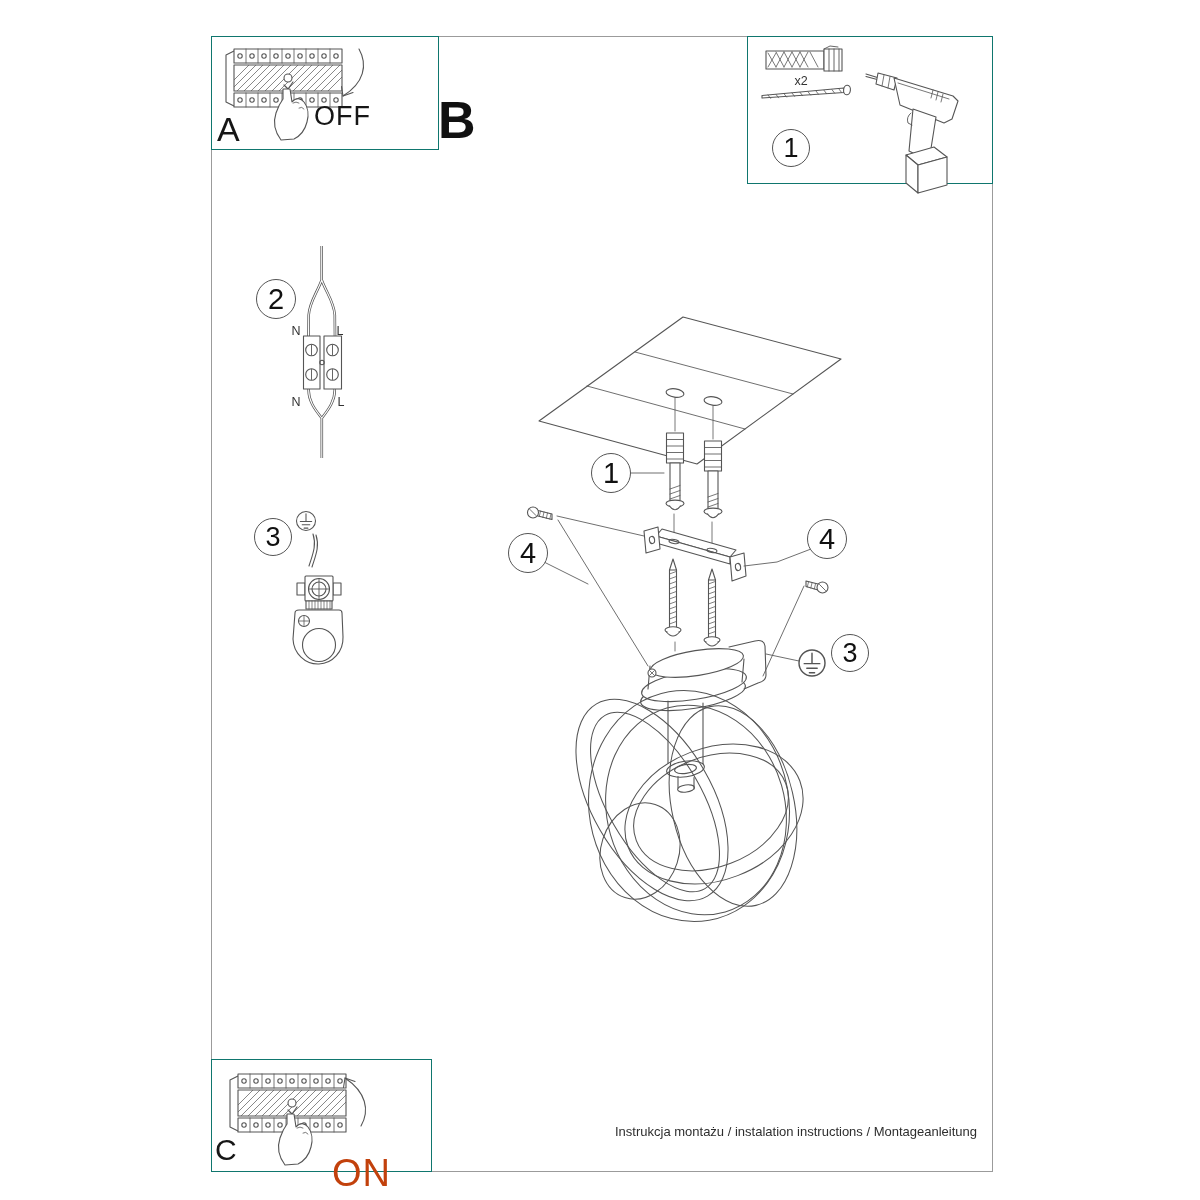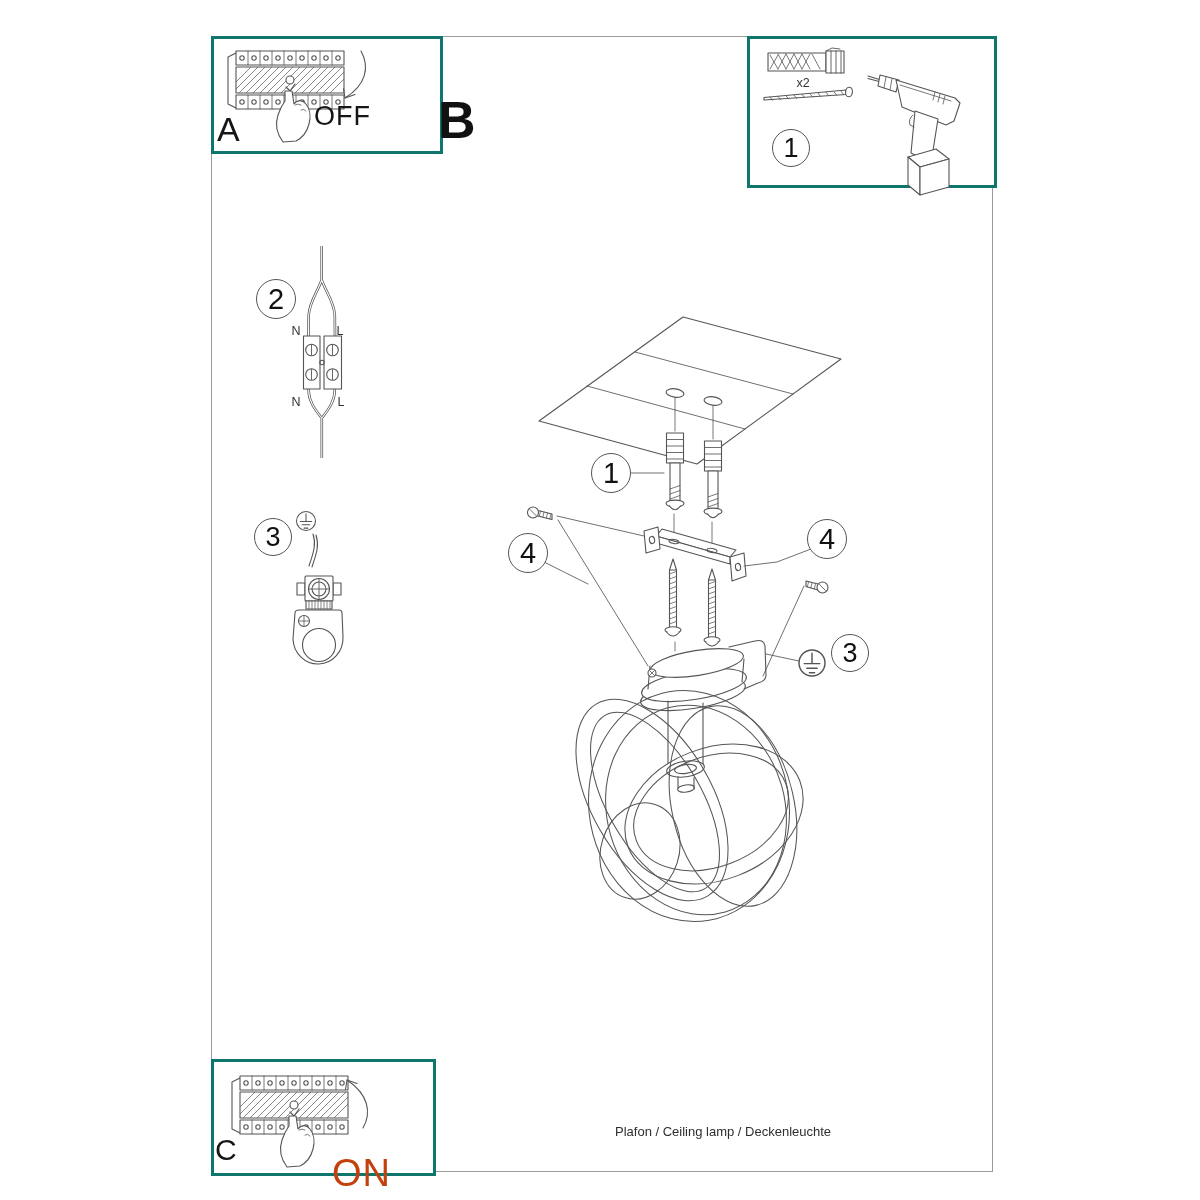--- a/index.html
+++ b/index.html
@@ -1,19 +1,19 @@
 <!DOCTYPE html>
 <html><head>
 <meta charset="utf-8">
 <style>
   html,body{margin:0;padding:0;background:#fff;}
   .page{position:relative;width:1200px;height:1200px;background:#fff;overflow:hidden;
         font-family:"Liberation Sans",sans-serif;color:#1a1a1a;}
   .sheet{position:absolute;left:211px;top:36px;width:780px;height:1134px;border:1px solid #9b9b9b;}
-  .box{position:absolute;border:3px solid #0f766e;background:#fff;}
+  .box{position:absolute;border:1px solid #0f766e;background:#fff;}
   #box-a{left:211px;top:36px;width:226px;height:112px;}
   #box-kit{left:747px;top:36px;width:244px;height:146px;}
   #box-c{left:211px;top:1059px;width:219px;height:111px;}
   .abs{position:absolute;}
   .step-letter{font-size:34px;color:#161616;}
   .step-action{font-size:27px;letter-spacing:1px;color:#161616;}
   .big-letter{font-size:52px;font-weight:700;color:#111;}
   .callout{position:absolute;border:1.4px solid #555;border-radius:50%;background:#fff;
            display:flex;align-items:center;justify-content:center;color:#111;z-index:5;
            font-weight:500;}
@@ -274,16 +274,16 @@
       <g class="art">
         <path d="M149,66 C158,50 154,32 133,18"></path>
         <path d="M133,18 l-1.5,9.5 M133,18 l10,3.5"></path>
       </g>
     </svg>
   </div>
   <div class="abs" style="left:215px;top:1133px;font-size:30px;color:#161616;">C</div>
   <div class="abs" style="left:332px;top:1152px;font-size:38px;letter-spacing:1px;color:#c2410c;">ON</div>
 
   <div class="footer">
-    <div>Plafon / Ceiling lamp / Deckenleuchte</div>
+    <div>Instrukcja montażu / instalation instructions / Montageanleitung</div>
   </div>
 
 </div>
 
 </body></html>

